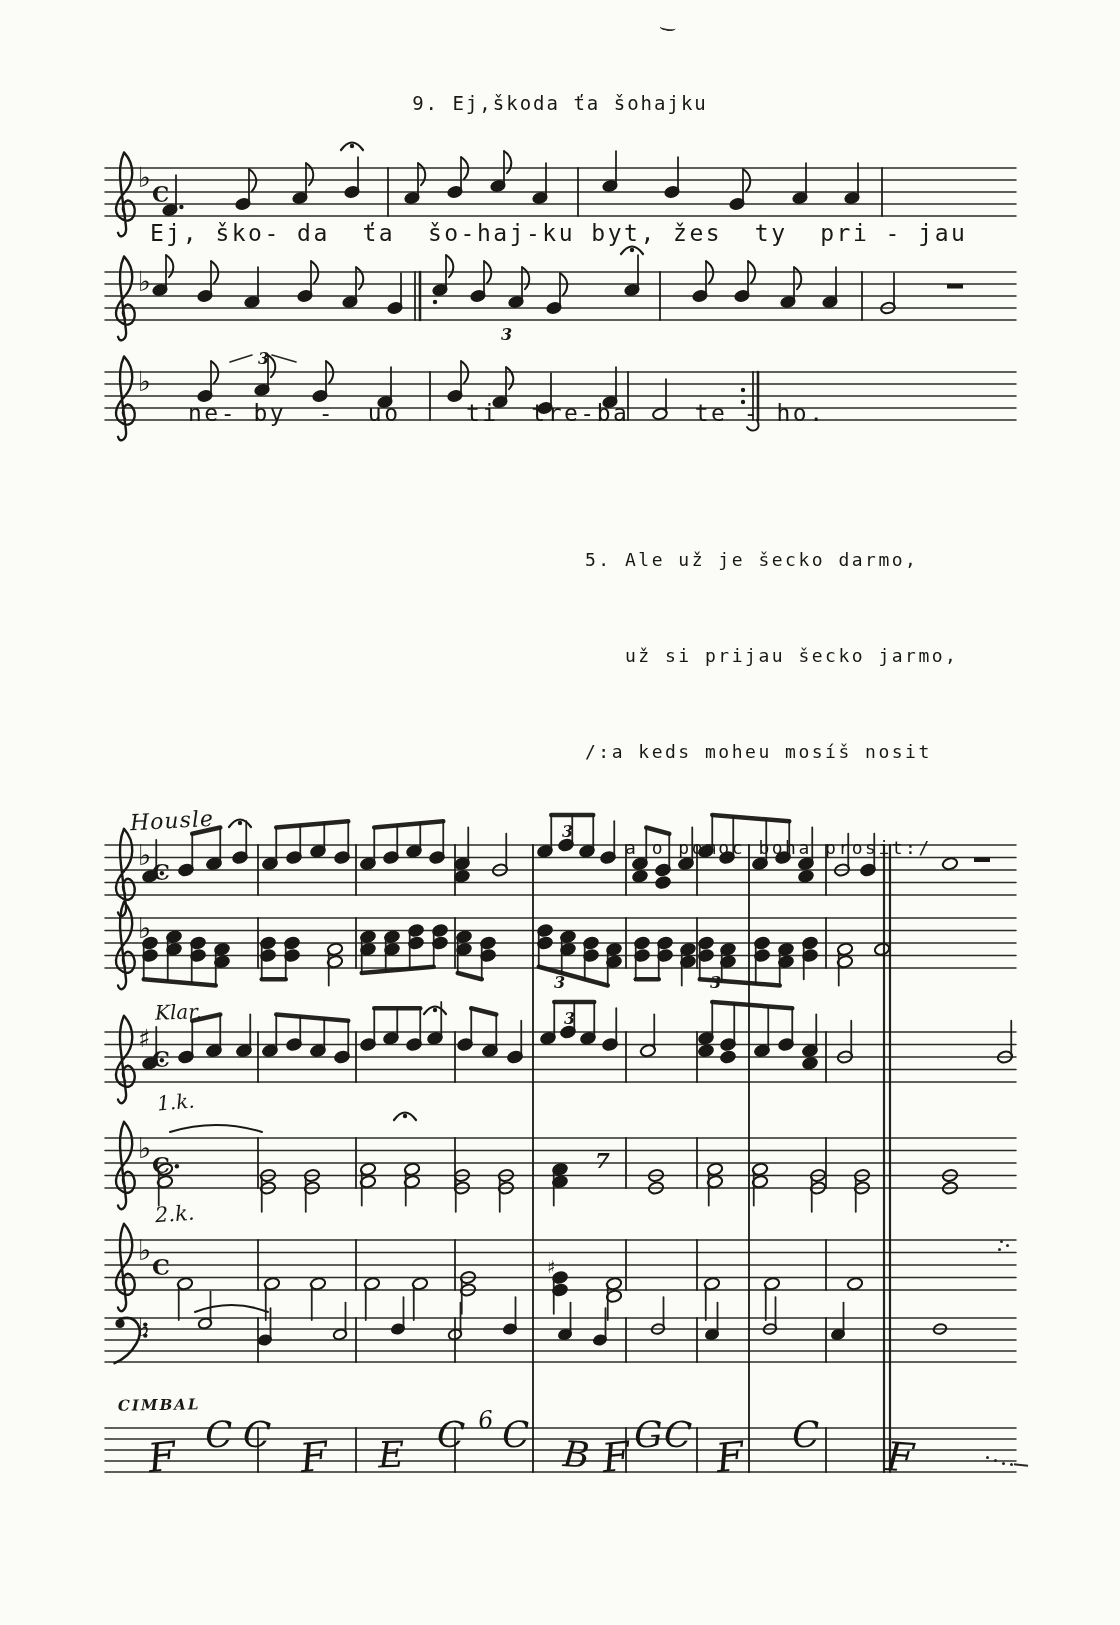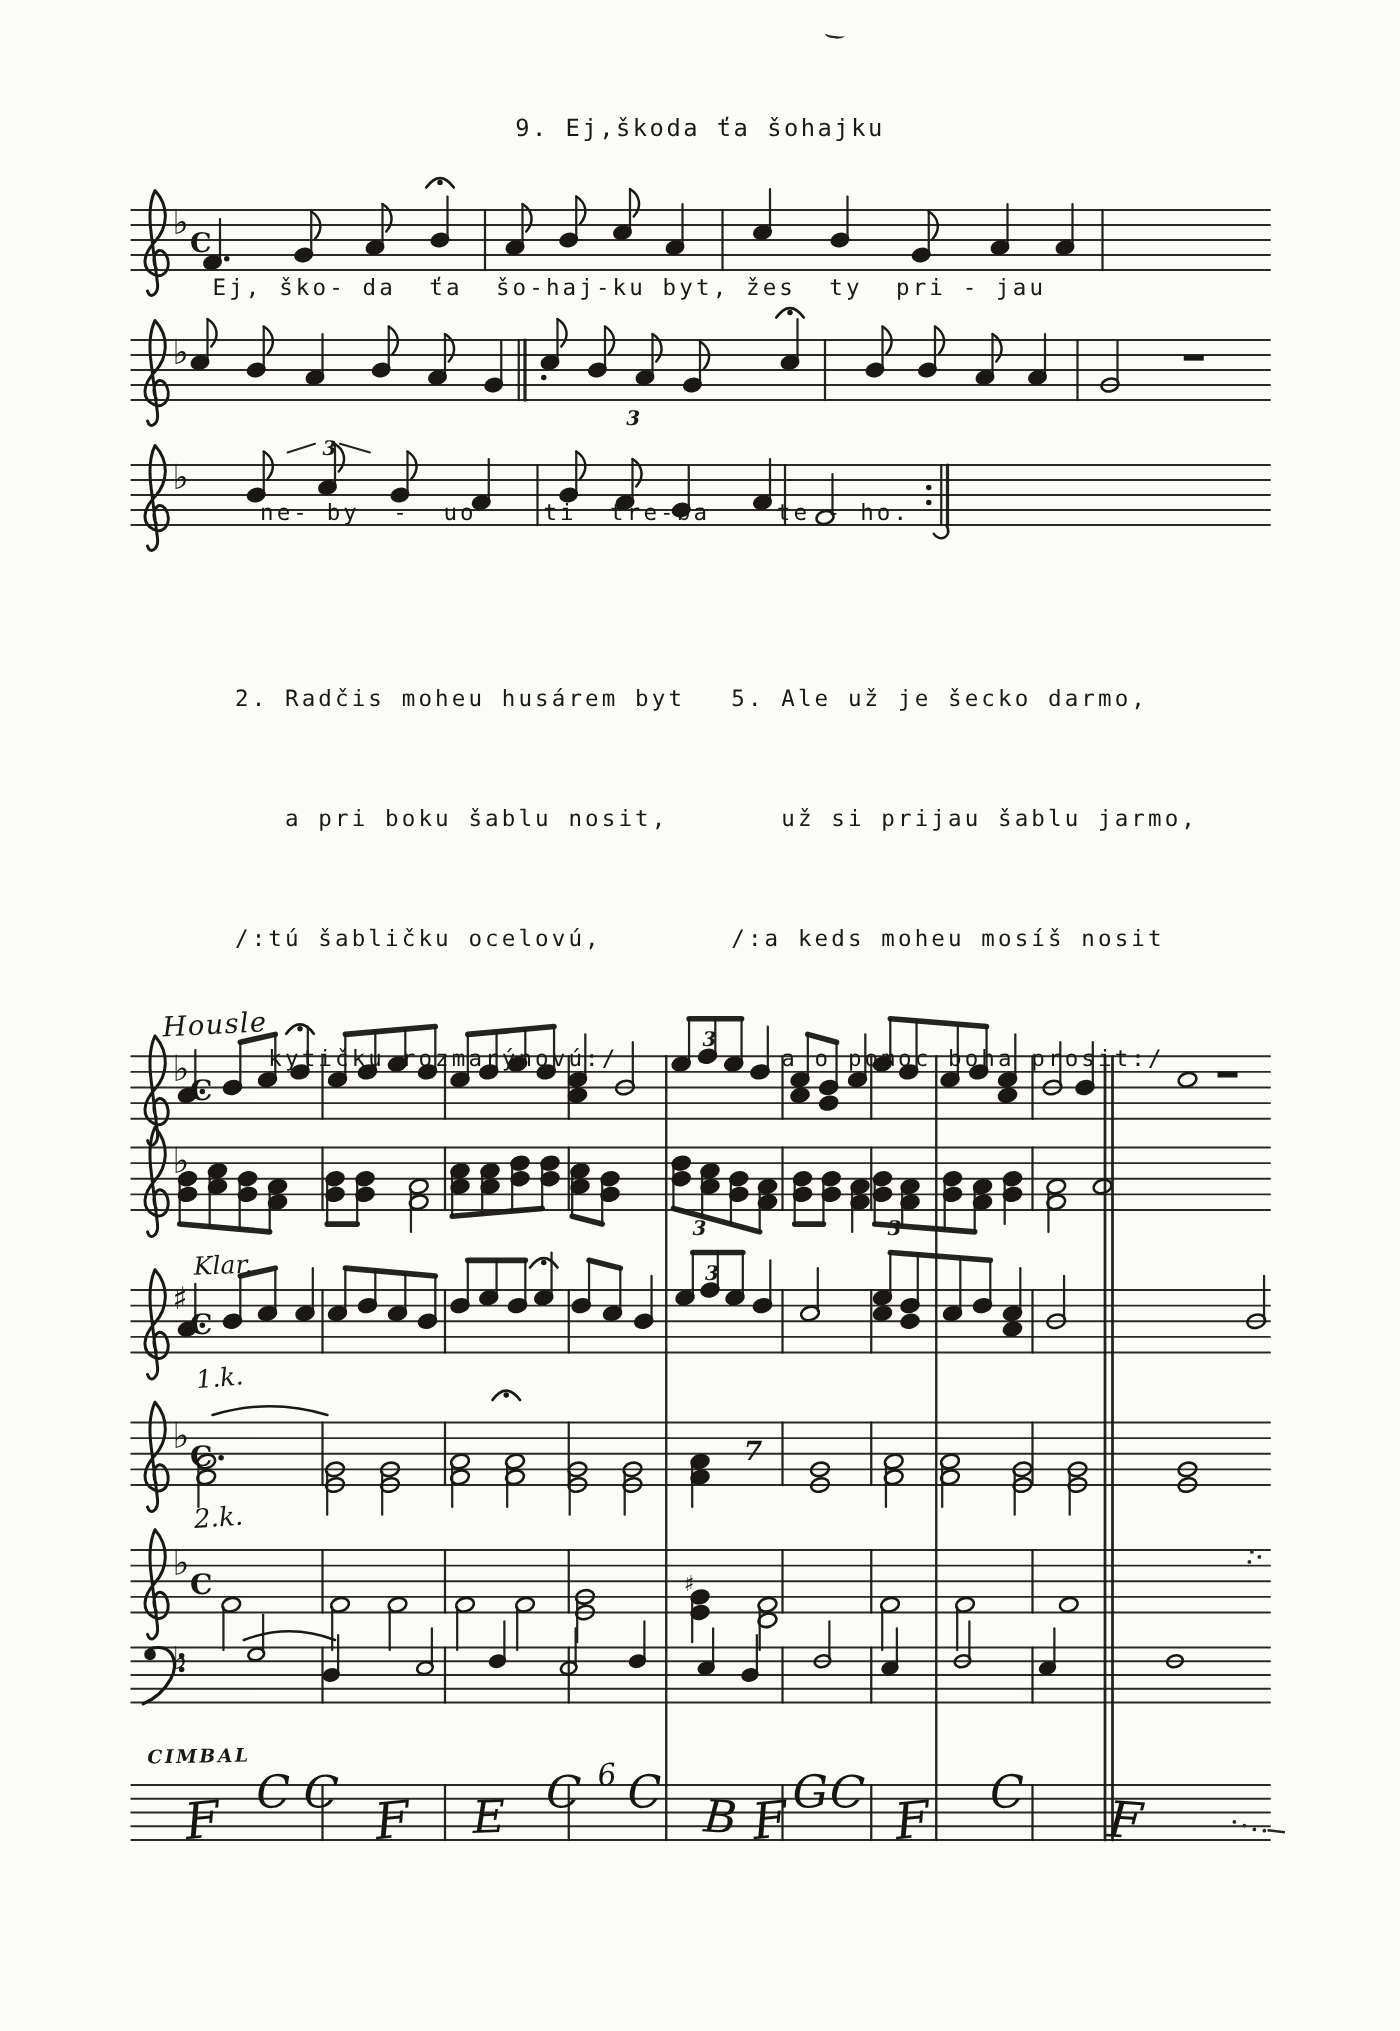--- a/index.html
+++ b/index.html
@@ -1,20 +1,20 @@
 <!DOCTYPE html>
 <html><head>
 <meta charset="utf-8">
 <style>
   html,body{margin:0;padding:0;background:#e8e8e6;}
   .page{position:relative;width:1120px;height:1625px;background:#fbfbf8;overflow:hidden;margin:0 auto;}
   svg.notation{position:absolute;left:0;top:0;}
   .txt{position:absolute;font-family:"DejaVu Sans Mono",monospace;font-weight:400;color:#1a1816;white-space:pre;}
   .title{top:92px;left:0;width:100%;text-align:center;font-size:19px;letter-spacing:2px;}
-  .lyric{font-size:18px;letter-spacing:2.5px;margin-left:20px;}
+  .lyric{font-size:23px;letter-spacing:2.5px;}
   .l1{top:220px;left:150px;}
   .l2{top:324px;left:150px;}
   .l3{top:400px;left:188px;}
   .verse{font-size:18px;letter-spacing:2.5px;line-height:32px;top:480px;}
   .v2{left:188px;}
   .v3{left:585px;}
   .script-label{position:absolute;font-family:"DejaVu Serif",serif;font-style:italic;color:#1a1816;}
   .lbl-housle{left:130px;top:808px;font-size:22px;transform:rotate(-3deg);letter-spacing:1px;}
   .lbl-klar{left:155px;top:1000px;font-size:20px;transform:rotate(-2deg);}
   .lbl-1k{left:157px;top:1090px;font-size:20px;transform:rotate(-5deg);}
@@ -633,29 +633,23 @@
       <line x1="749" y1="845" x2="749" y2="1472" stroke="#1a1816" stroke-width="1.9" stroke-linecap="round" opacity="0.95"></line>
       <line x1="884" y1="845" x2="884" y2="1472" stroke="#1a1816" stroke-width="2.2" stroke-linecap="round" opacity="0.95"></line>
       <line x1="890" y1="845" x2="890" y2="1472" stroke="#1a1816" stroke-width="2.2" stroke-linecap="round" opacity="0.95"></line>
     </svg>
 
   <div class="txt title">9. Ej,škoda ťa šohajku</div>
 
   <div class="txt lyric l1">Ej, ško- da  ťa  šo-haj-ku byt, žes  ty  pri - jau</div>
   <div class="txt lyric l3">ne- by  -  uo    ti  tre-ba    te - ho.</div>
 
-  <div class="txt verse v2">
-    <div>2. Radčis moheu husárem byt</div>
-    <div>   a pri boku šablu nosit,</div>
-    <div>/:tú šabličku ocelovú,</div>
-    <div>  kytičku rozmarýnovú:/</div>
-  </div>
   <div class="txt verse v3">
     <div>5. Ale už je šecko darmo,</div>
-    <div>   už si prijau šablu jarmo,</div>
+    <div>   už si prijau šecko jarmo,</div>
     <div>/:a keds moheu mosíš nosit</div>
     <div>   a o pomoc boha prosit:/</div>
   </div>
 
   <div class="script-label lbl-housle">Housle</div>
   <div class="script-label lbl-klar">Klar.</div>
   <div class="script-label lbl-1k">1.k.</div>
   <div class="script-label lbl-2k">2.k.</div>
   <div class="script-label lbl-cimbal">CIMBAL</div>
 

